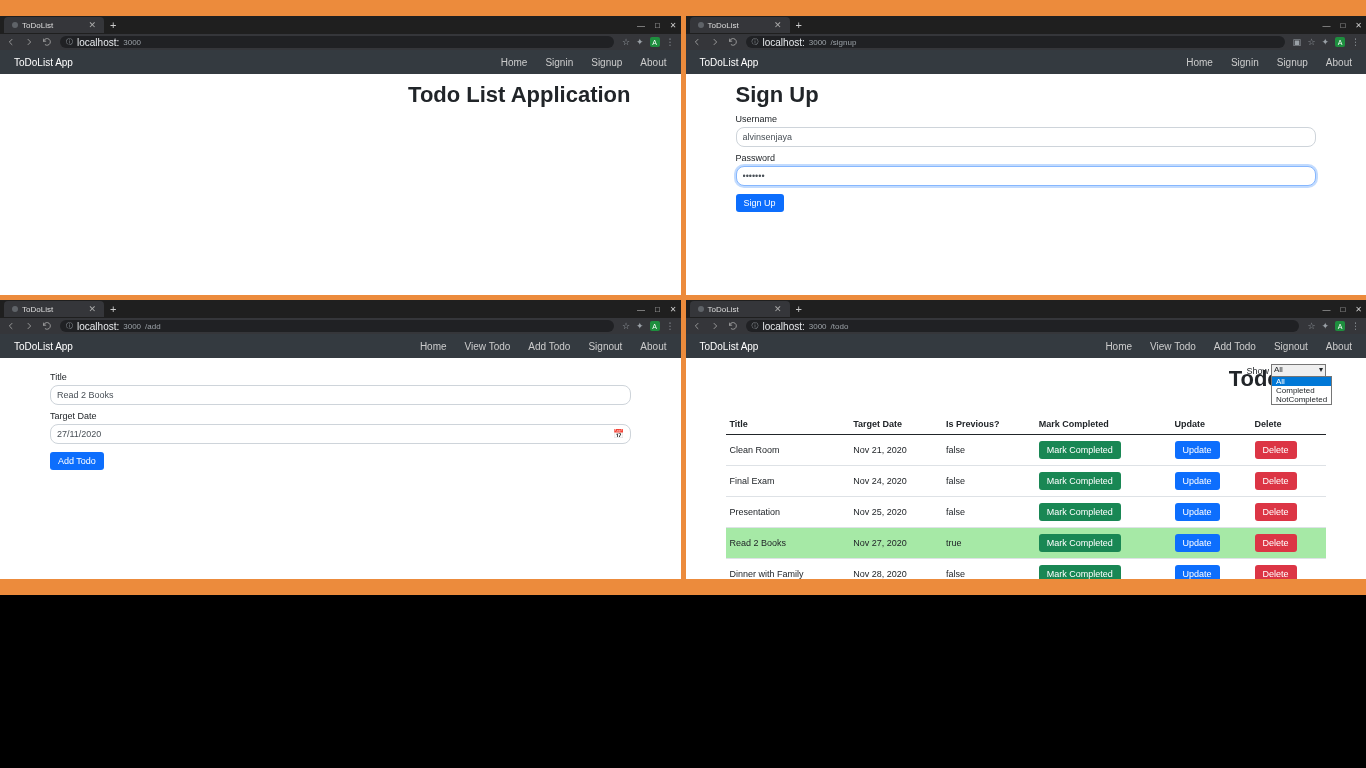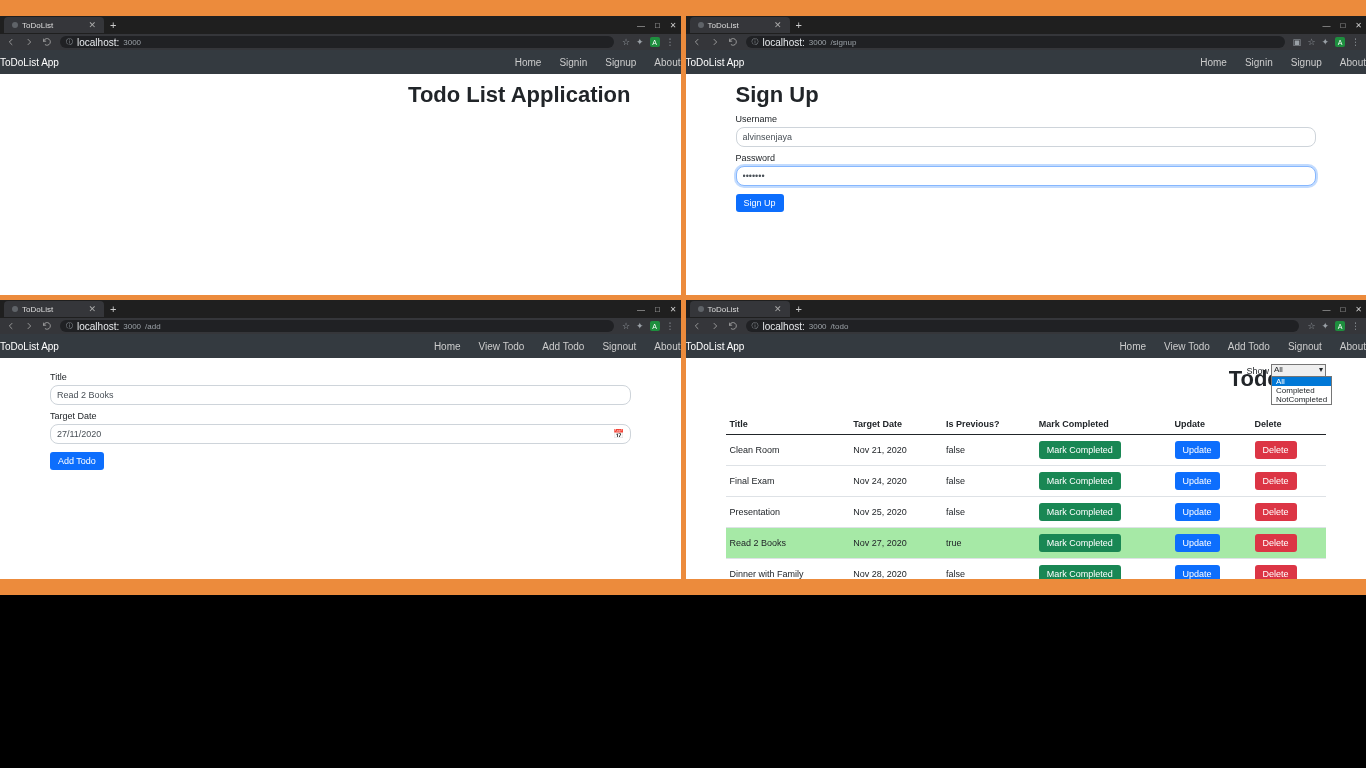--- a/index.html
+++ b/index.html
@@ -19,21 +19,21 @@
 .navicon svg { width: 10px; height: 10px; stroke: #aaa; fill: none; stroke-width: 2; }
 .url-pill { background: #202124; border-radius: 8px; flex: 1; height: 12px; display: flex; align-items: center; padding: 0 6px; gap: 4px; }
 .url-info { color: #9aa0a6; font-size: 7px; }
 .url-host { color: #e8eaed; font-size: 10px; }
 .url-path { color: #9aa0a6; font-size: 8px; }
 .right-icons { display: flex; gap: 6px; align-items: center; }
 .badge-a { width: 10px; height: 10px; background: #1e8e3e; color: #fff; font-size: 7px; display: flex; align-items: center; justify-content: center; border-radius: 2px; }
 .star { color: #9aa0a6; font-size: 9px; }
 
 
-.appnav { background: #343a40; height: 24px; display: flex; align-items: center; padding: 0 0; color: #fff; font-size: 10px; }
+.appnav { background: #343a40; height: 24px; display: flex; align-items: center; padding: 0 14px; color: #fff; font-size: 10px; }
 .brand { color: #fff; }
 .navlinks { margin-left: auto; display: flex; gap: 18px; }
 .navlinks span { color: #ccc; cursor: pointer; }
 
 
 .content { flex: 1; background: #fff; padding: 8px 50px; color: #212529; font-size: 10px; overflow: hidden; }
 .h1 { font-size: 22px; font-weight: 600; margin-bottom: 4px; }
 .center { text-align: right; }
 .sub { font-size: 9px; color: #212529; }
 

